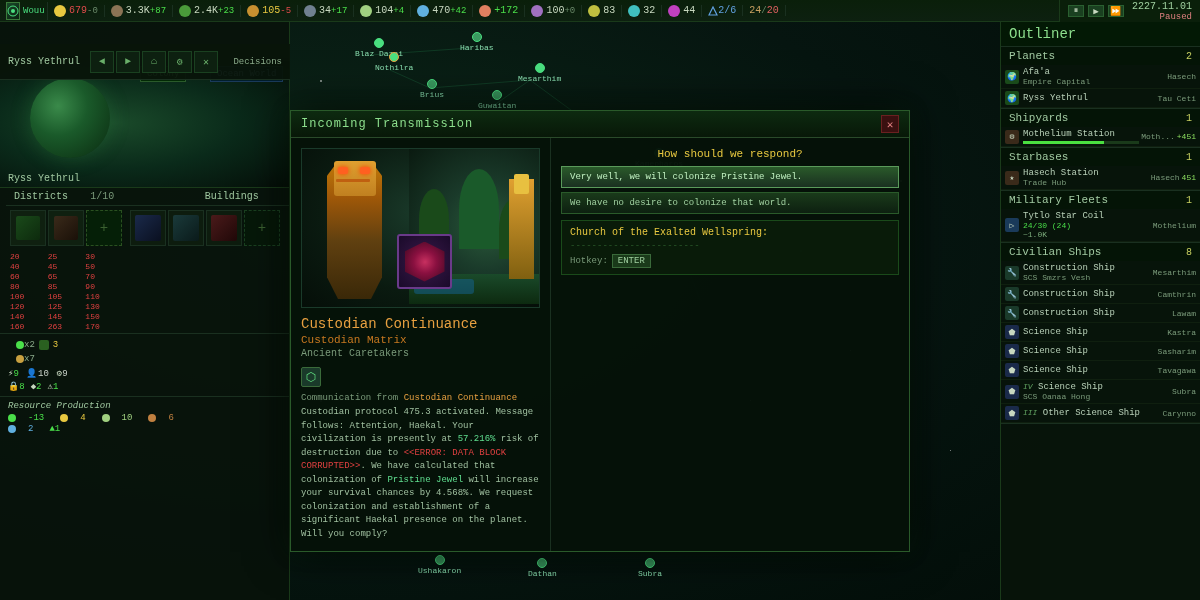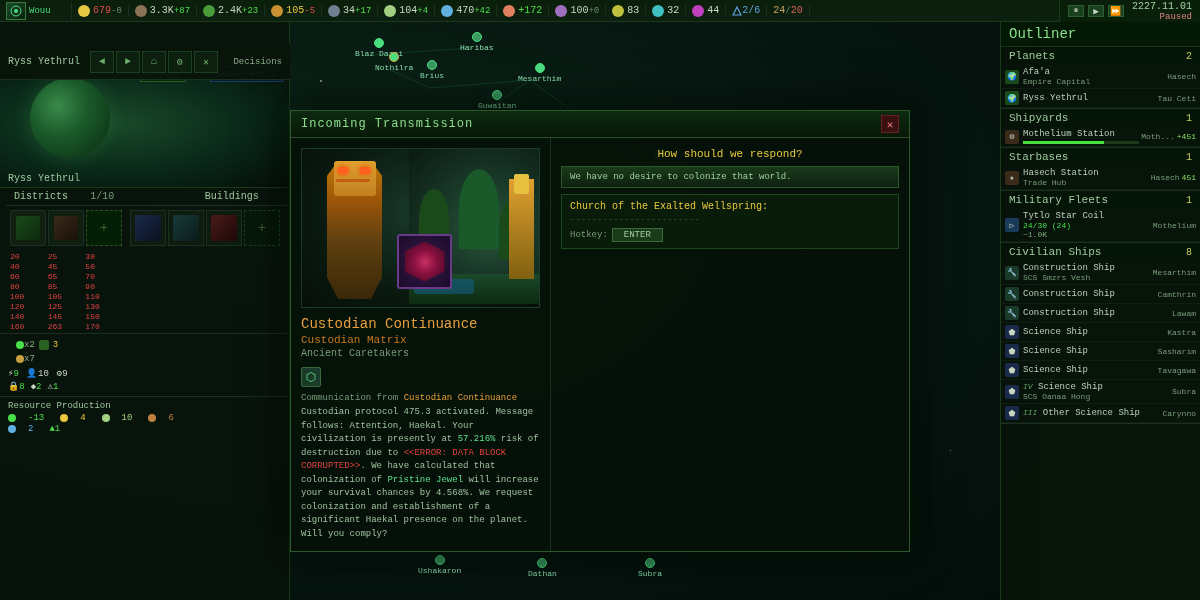--- a/index.html
+++ b/index.html
@@ -236,21 +236,21 @@
       font-size: 9px;
     }
     .pop-dot { width: 8px; height: 8px; border-radius: 50%; }
     .pop-green { background: #4adf4a; }
 
     
     .res-production {
       padding: 4px 8px;
       font-size: 9px;
     }
-    .res-production-title { color: #a0c8a0; margin-bottom: 2px; }
+    .res-production-title { color: #a0c8a0; margin-bottom: 2px; font-style: italic; }
     .res-row {
       display: flex;
       align-items: center;
       gap: 12px;
       margin-bottom: 1px;
     }
     .res-icon-sm { width: 8px; height: 8px; border-radius: 50%; flex-shrink: 0; }
 
     
     #modal {
@@ -374,21 +374,21 @@
     .hotkey-row {
       display: flex;
       align-items: center;
       gap: 4px;
       font-size: 9px;
       color: #7a9a7a;
     }
     .hotkey-badge {
       background: #1a3a1a;
       border: 1px solid #3a6a3a;
-      padding: 1px 11px;
+      padding: 1px 5px;
       font-size: 9px;
       color: #a0d0a0;
     }
 
     
     #nav-controls {
       position: absolute;
       top: 22px; left: 0;
       width: 290px;
       height: 36px;
@@ -485,21 +485,21 @@
     <div class="map-node-label">Blaz Dazai</div>
   </div>
   <div class="map-node" style="left:460px;top:32px;">
     <div class="map-node-dot" style="background:#3a9a60;"></div>
     <div class="map-node-label">Haribas</div>
   </div>
   <div class="map-node" style="left:375px;top:52px;">
     <div class="map-node-dot" style="background:#4adf80;border-color:#e8a040;"></div>
     <div class="map-node-label">Nothilra</div>
   </div>
-  <div class="map-node" style="left:420px;top:60px;">
+  <div class="map-node" style="left:420px;top:79px;">
     <div class="map-node-dot" style="background:#3a9a60;"></div>
     <div class="map-node-label">Brius</div>
   </div>
   <div class="map-node" style="left:518px;top:63px;">
     <div class="map-node-dot" style="background:#4adf80;"></div>
     <div class="map-node-label">Mesarthim</div>
   </div>
   <div class="map-node" style="left:478px;top:90px;">
     <div class="map-node-dot" style="background:#3a9a60;"></div>
     <div class="map-node-label">Guwaitan</div>
@@ -517,21 +517,21 @@
     <div class="map-node-label">Dathan</div>
   </div>
   <div class="map-node" style="left:638px;top:558px;">
     <div class="map-node-dot" style="background:#3a9a60;"></div>
     <div class="map-node-label">Subra</div>
   </div>
 </div>
 
 <div id="top-bar">
 
-  <div class="top-resource" style="width:72px;">
+  <div class="top-resource" style="width:48px;">
     <div style="width:20px;height:18px;background:linear-gradient(135deg,#1a4a2a,#0a2010);border:1px solid #3a7a3a;display:flex;align-items:center;justify-content:center;margin-right:3px;">
       <svg width="12" height="12" viewBox="0 0 12 12">
           <circle cx="6" cy="6" r="5" fill="none" stroke="#4adf80" stroke-width="1"></circle>
           <circle cx="6" cy="6" r="2" fill="#4adf80"></circle>
         </svg>
     </div>
     <span style="font-size:9px;color:#4adf80;">Wouu</span>
   </div>
 
   <div class="top-resource">
@@ -802,20 +802,23 @@
         <span>Communication from </span><span style="color:#e8a040;">Custodian Continuance</span>
       </div>
       <div class="message-text">
         <span>Custodian protocol 475.3 activated. Message follows: Attention, Haekal. Your civilization is presently at </span><span class="highlight-pct">57.216%</span><span> risk of destruction due to </span><span class="highlight-error">&lt;&lt;ERROR: DATA BLOCK CORRUPTED&gt;&gt;</span><span>. We have calculated that colonization of </span><span class="highlight-planet">Pristine Jewel</span><span> will increase your survival chances by 4.568%. We request colonization and establishment of a significant Haekal presence on the planet. Will you comply?</span>
       </div>
     </div>
 
     <div id="modal-right">
       <div class="respond-title">How should we respond?</div>
 
+      <div class="respond-option selected">
+        <span>Very well, we will colonize Pristine Jewel.</span>
+      </div>
       <div class="respond-option">
         <span>We have no desire to colonize that world.</span>
       </div>
 
       <div class="reward-box">
         <div class="reward-title">Church of the Exalted Wellspring:</div>
         <div class="reward-dashes">------------------------</div>
         <div class="hotkey-row">
           <span>Hotkey:</span>
           <div class="hotkey-badge">ENTER</div>

